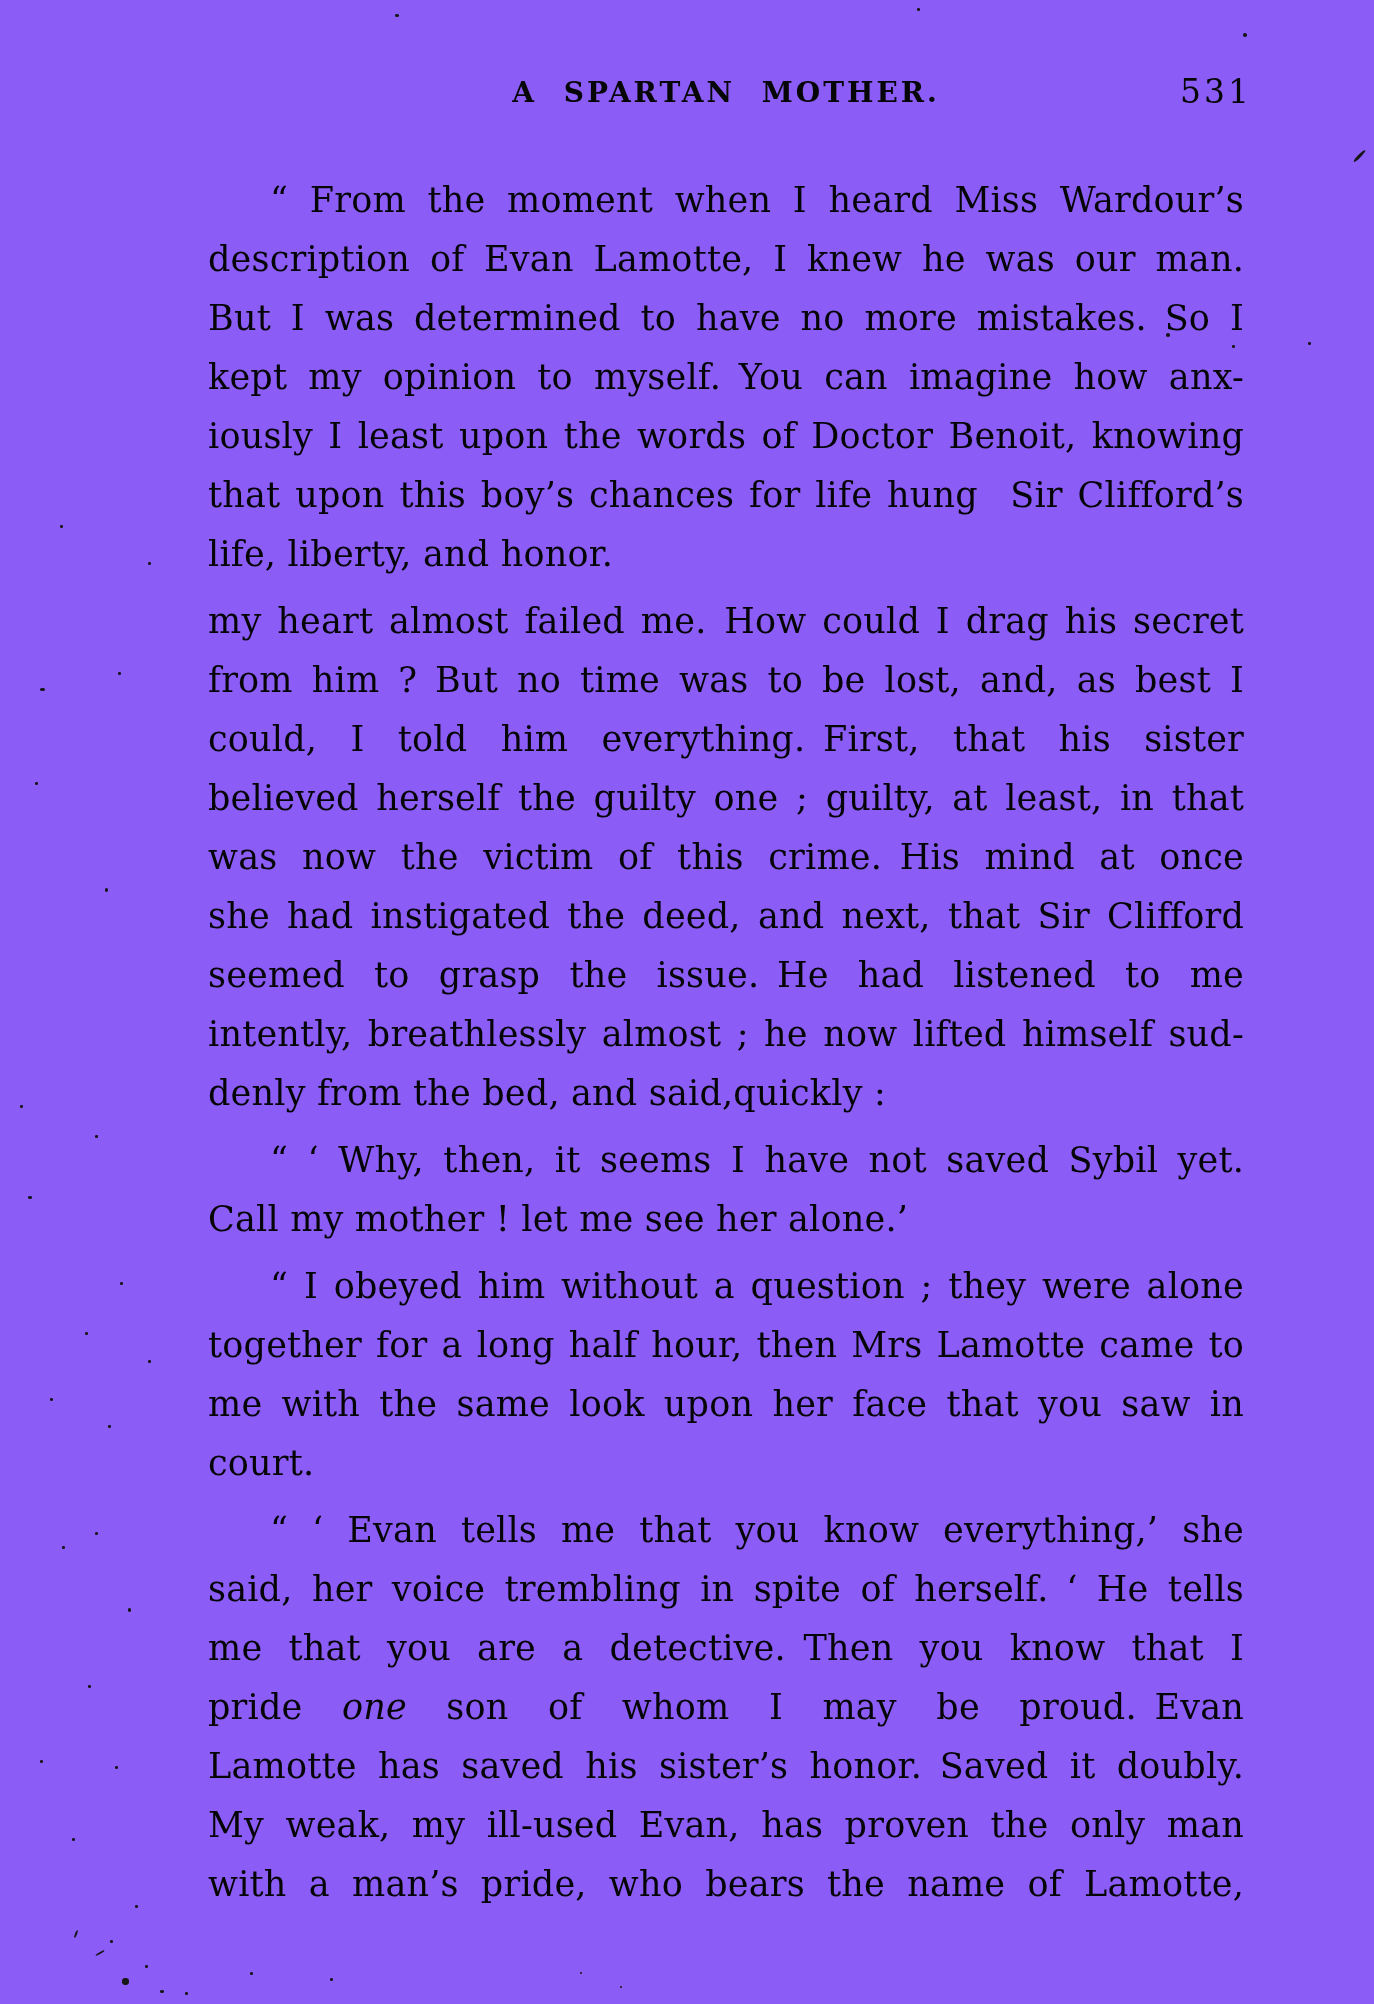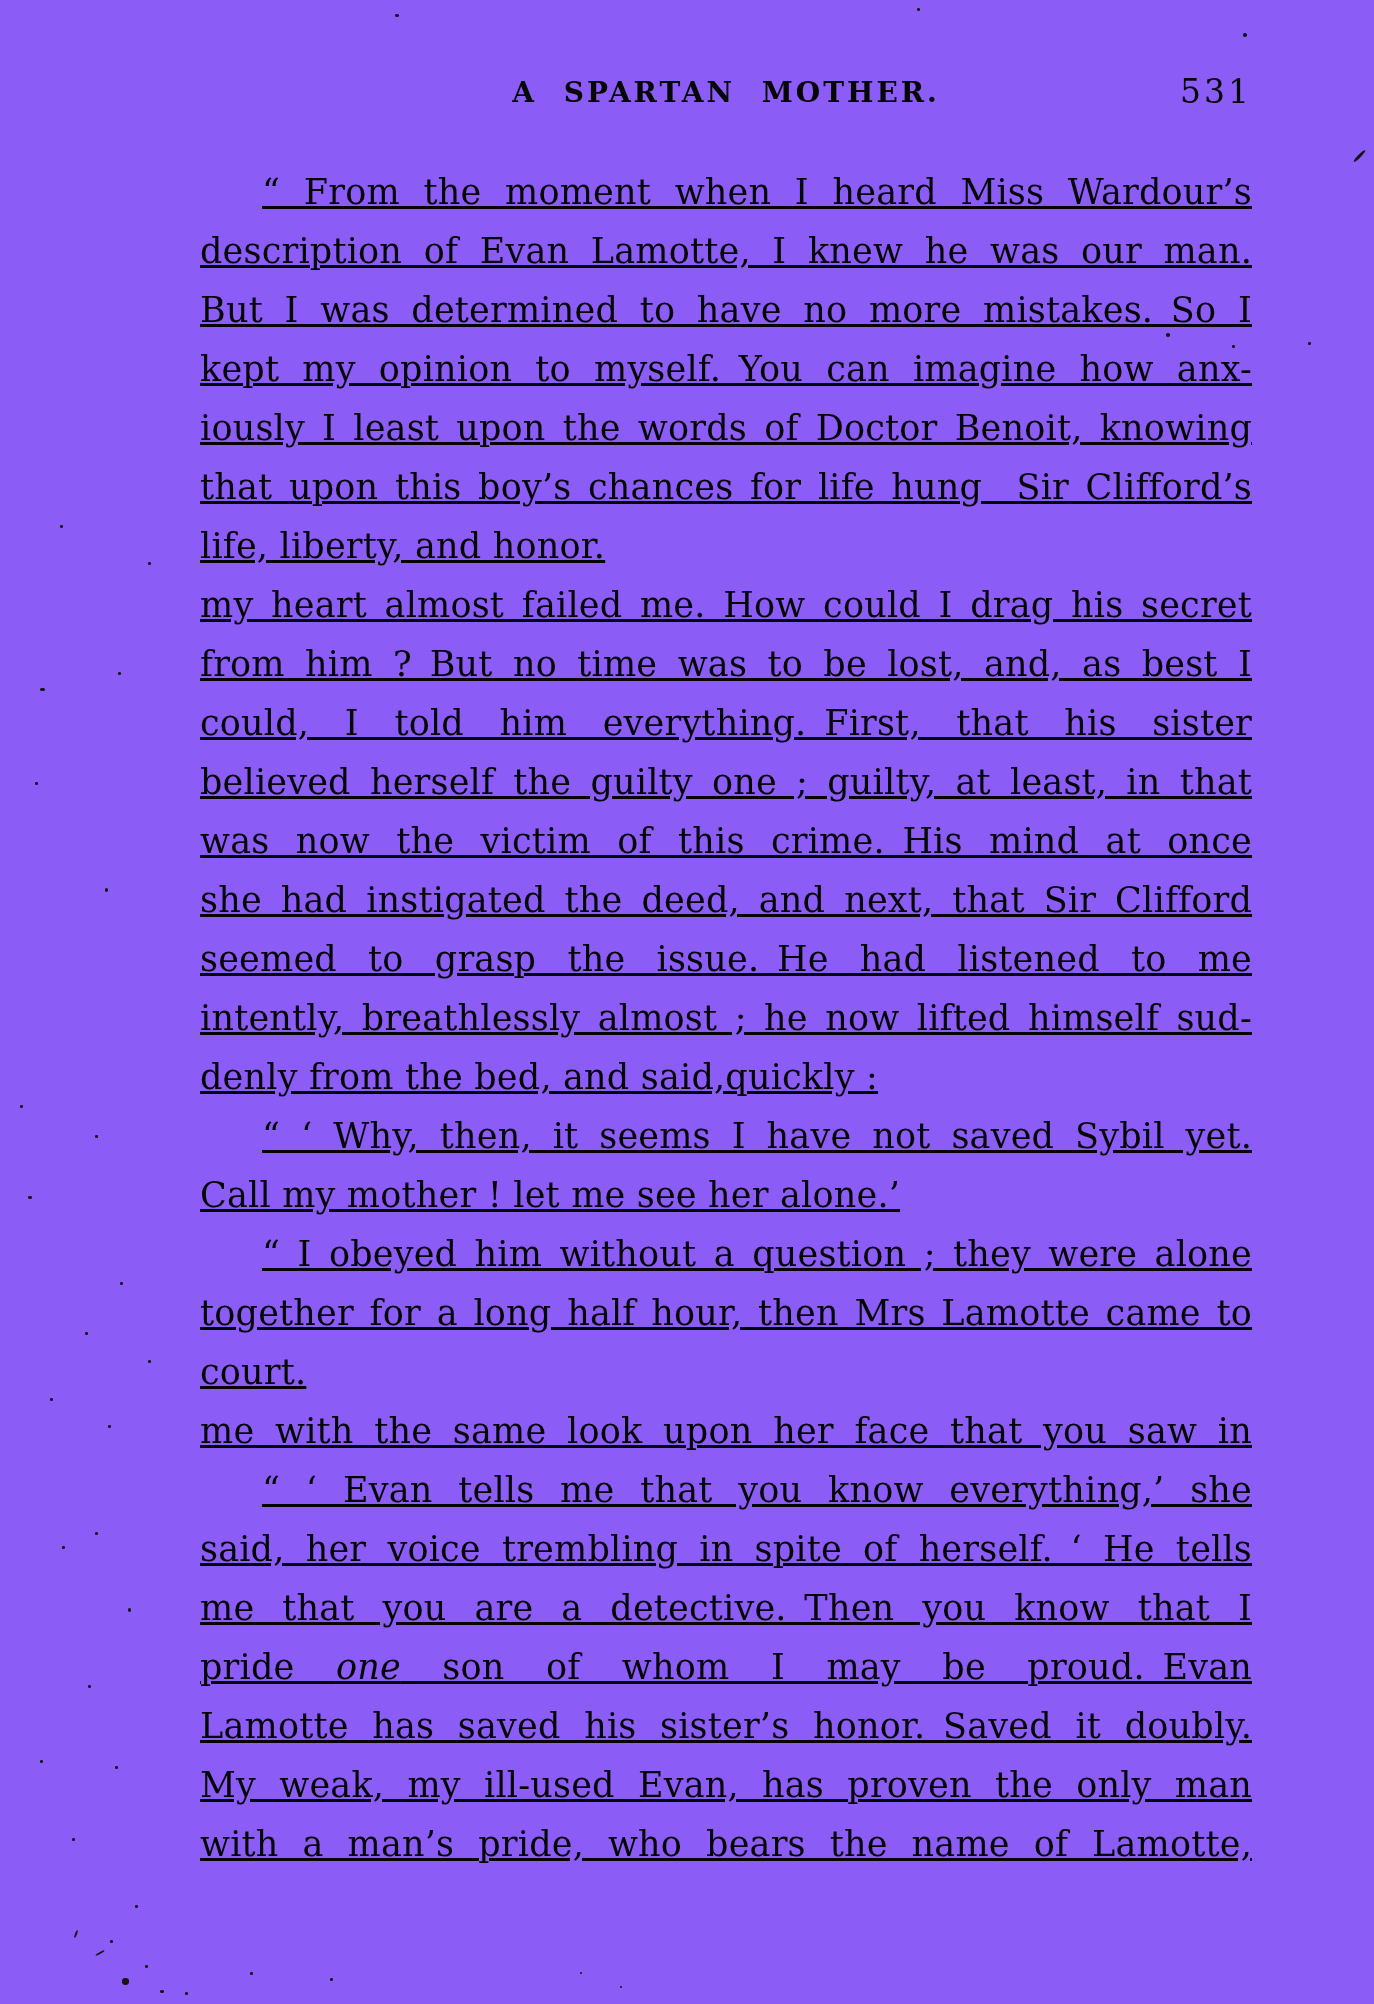--- a/index.html
+++ b/index.html
@@ -16,21 +16,21 @@
     position:absolute;left:0;right:0;top:2px;text-align:center;
     font-weight:bold;font-size:28px;letter-spacing:3px;word-spacing:14px;color:#060606;
   }
   .page-num{position:absolute;right:0;top:-2px;font-size:33px;letter-spacing:3px;color:#060606;}
 
   
   .text-block{
     position:absolute;left:200px;top:163px;width:1052px;
     font-size:35px;line-height:59px;letter-spacing:0.2px;
   }
-  .paragraph{margin:0;text-decoration:underline;}
+  .paragraph{margin:8px;}
   .line{
     text-align:justify;text-align-last:justify;text-justify:inter-word;
     overflow:hidden;white-space:normal;
   }
   .line.indent{padding-left:62px;}
   .line.short{text-align-last:left;}
   .line i{font-style:italic;}
 
   
   .speck{position:absolute;background:#161616;border-radius:45%;}
@@ -64,22 +64,22 @@
         <div class="line">intently, breathlessly almost ; he now lifted himself sud-</div>
         <div class="line short">denly from the bed, and said,quickly :</div>
       </div>
       <div class="paragraph">
         <div class="line indent">“ ‘ Why, then, it seems I have not saved Sybil yet.</div>
         <div class="line short">Call my mother ! let me see her alone.’</div>
       </div>
       <div class="paragraph">
         <div class="line indent">“ I obeyed him without a question ; they were alone</div>
         <div class="line">together for a long half hour, then Mrs Lamotte came to</div>
+        <div class="line">me with the same look upon her face that you saw in</div>
         <div class="line short">court.</div>
-        <div class="line">me with the same look upon her face that you saw in</div>
       </div>
       <div class="paragraph">
         <div class="line indent">“ ‘ Evan tells me that you know everything,’ she</div>
         <div class="line">said, her voice trembling in spite of herself. ‘ He tells</div>
         <div class="line">me that you are a detective. Then you know that I</div>
         <div class="line"><span>pride </span><i>one</i><span> son of whom I may be proud. Evan</span></div>
         <div class="line">Lamotte has saved his sister’s honor. Saved it doubly.</div>
         <div class="line">My weak, my ill-used Evan, has proven the only man</div>
         <div class="line">with a man’s pride, who bears the name of Lamotte,</div>
       </div>

